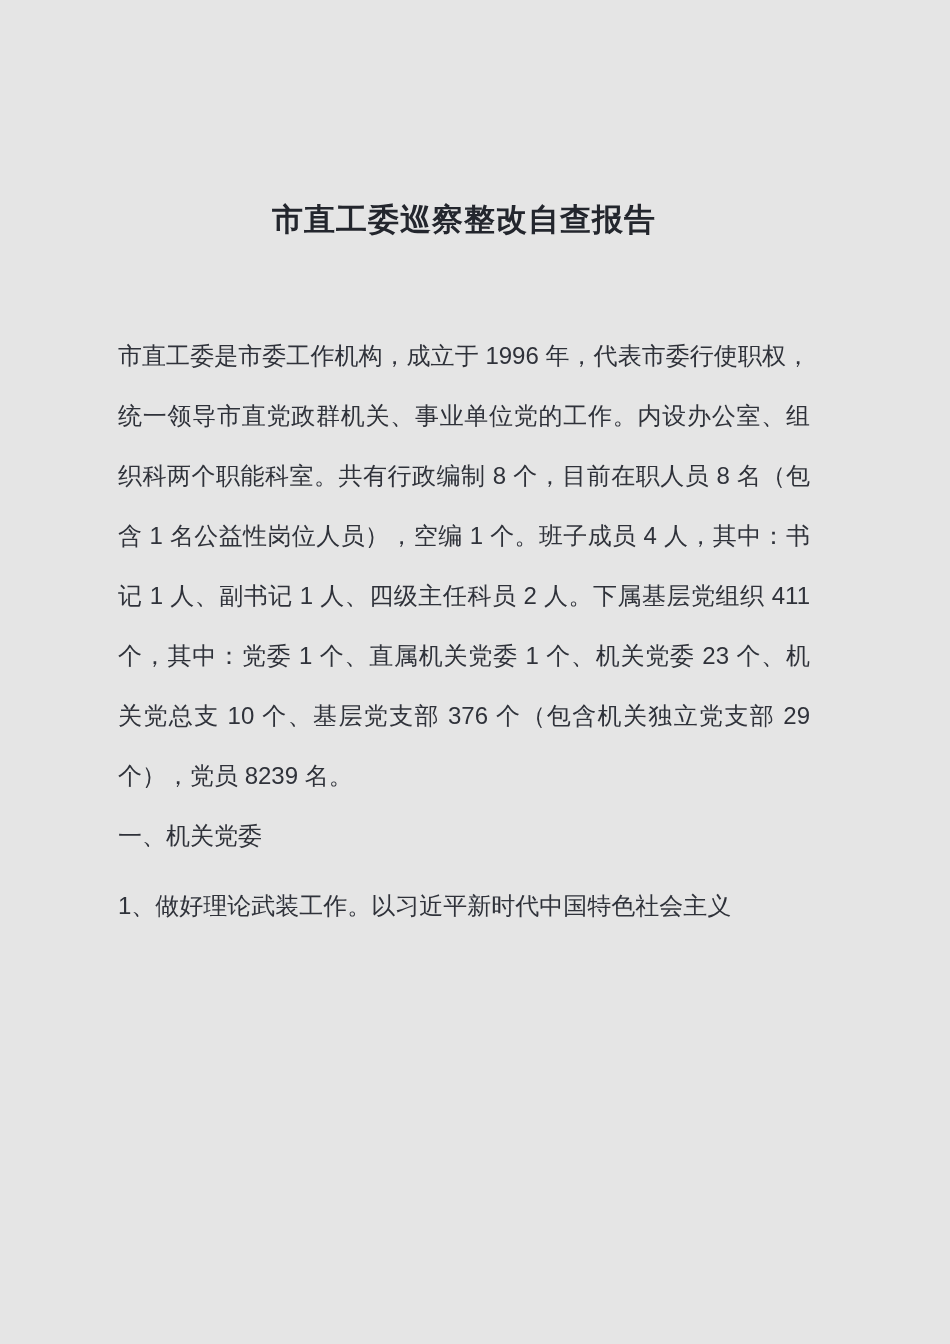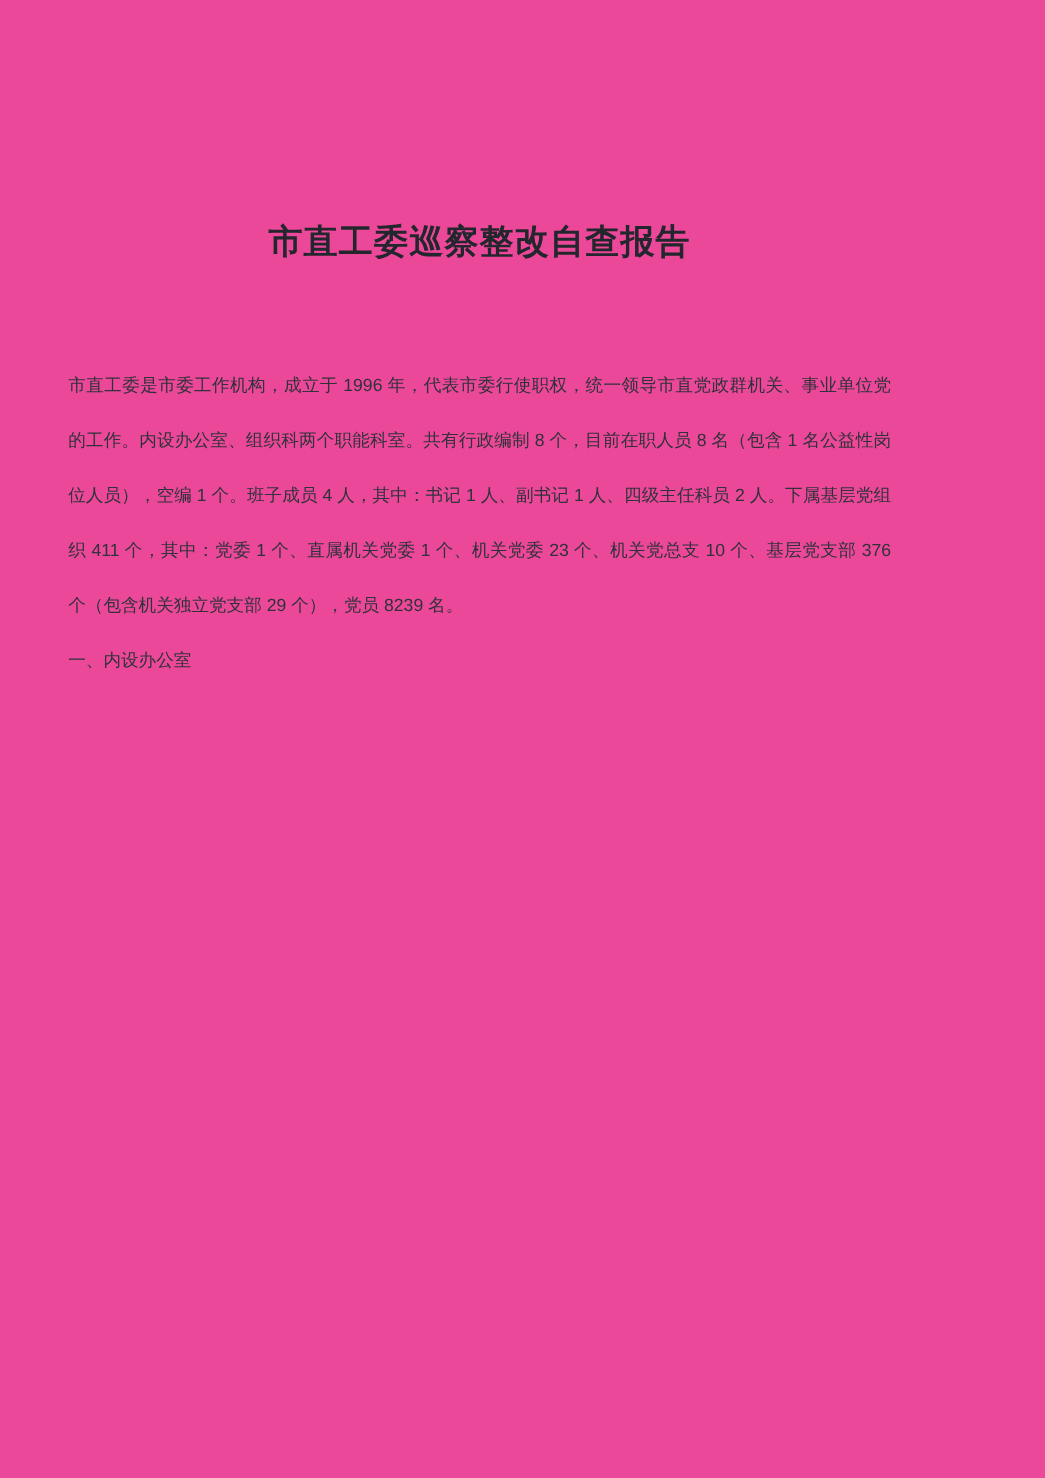--- a/index.html
+++ b/index.html
@@ -11,35 +11,35 @@
     height: 1344px;
     background: #fbfbfb;
     font-family: "Liberation Sans", "DejaVu Sans", sans-serif;
     color: #2f323a;
     overflow: hidden;
   }
   .page {
     box-sizing: border-box;
     width: 950px;
     height: 1344px;
-    padding: 200px 140px 0 62px;
-    background: #ec4899;
+    padding: 200px 140px 0 118px;
+    background: #e5e5e5;
   }
   .doc-title {
     margin: 0 0 86px 0;
     text-align: center;
     font-size: 31px;
     font-weight: bold;
     color: #23262d;
     letter-spacing: 1px;
     line-height: 1.3;
   }
   .doc-body {
-    font-size: 16px;
-    line-height: 50px;
+    font-size: 24px;
+    line-height: 60px;
     text-align: justify;
     text-justify: inter-character;
     color: #2f323a;
   }
   .para {
     margin: 0;
     word-break: break-all;
   }
   .para.numbered-item {
     margin-top: 10px;
@@ -50,17 +50,18 @@
 </style>
 </head>
 <body>
 
 <div class="page">
   <h1 class="doc-title">市直工委巡察整改自查报告</h1>
 
   <div class="doc-body">
     <p class="para">市直工委是市委工作机构，成立于 1996 年，代表市委行使职权，统一领导市直党政群机关、事业单位党的工作。内设办公室、组织科两个职能科室。共有行政编制 8 个，目前在职人员 8 名（包含 1 名公益性岗位人员），空编 1 个。班子成员 4 人，其中：书记 1 人、副书记 1 人、四级主任科员 2 人。下属基层党组织 411 个，其中：党委 1 个、直属机关党委 1 个、机关党委 23 个、机关党总支 10 个、基层党支部 376 个（包含机关独立党支部 29 个），党员 8239 名。</p>
 
-    <p class="para section-heading">一、内设办公室</p>
+    <p class="para section-heading">一、机关党委</p>
 
 
+    <p class="para numbered-item">1、做好理论武装工作。以习近平新时代中国特色社会主义</p>
   </div>
 </div>
 
 </body></html>

